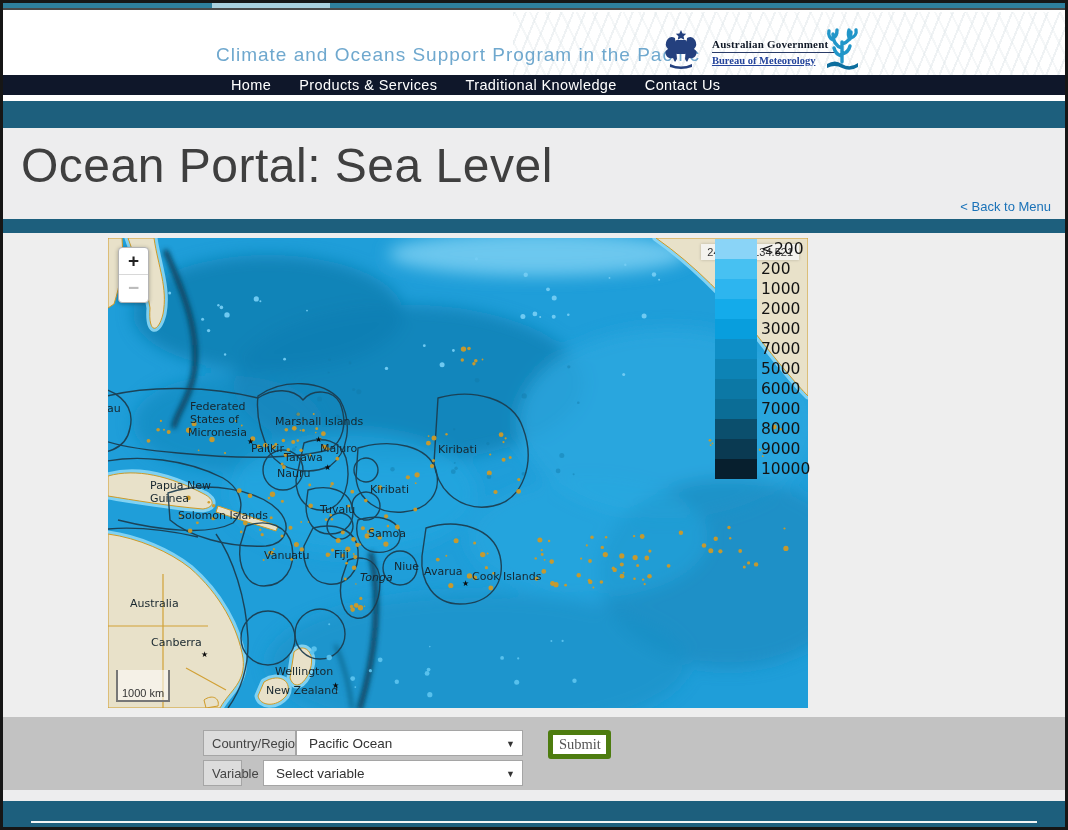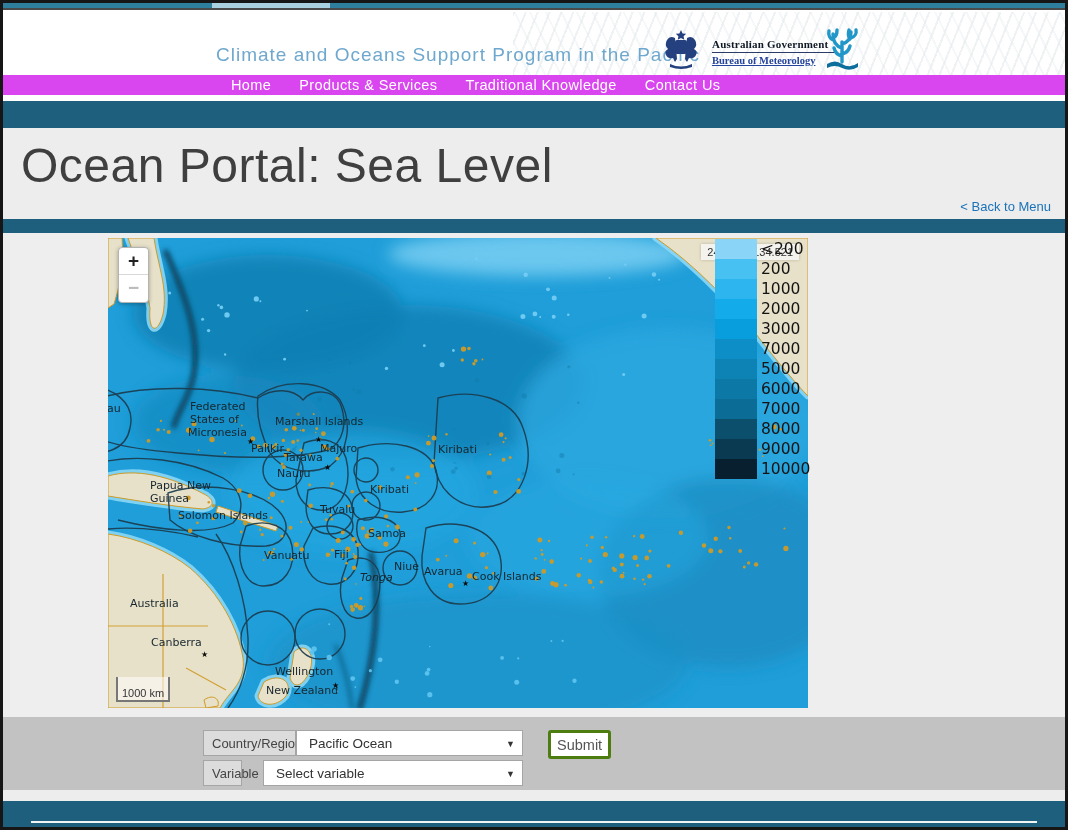--- a/index.html
+++ b/index.html
@@ -19,53 +19,53 @@
       repeating-linear-gradient(112deg, rgba(185,200,208,.45) 0 2px, transparent 2px 11px),
       repeating-linear-gradient(64deg, rgba(200,212,218,.35) 0 2px, transparent 2px 14px);}
   .site-title{position:absolute;left:213px;top:32px;font-size:19px;color:#6fa8ce;letter-spacing:1px;}
   .gov-logo{position:absolute;left:655px;top:18px;display:flex;align-items:center;}
   .gov-text{margin-left:8px;font-family:"Liberation Serif",serif;}
   .gov-line1{font-size:11px;font-weight:bold;color:#101826;letter-spacing:.2px;}
   .gov-rule{height:1px;background:#2a3c68;margin:2px 0;width:126px;}
   .gov-line2{font-size:10.5px;font-weight:bold;color:#25459c;text-decoration:underline;}
   .coral{position:absolute;left:818px;top:14px;}
   
-  .nav{position:absolute;top:72px;left:0;right:0;height:20px;background:#d946ef;display:flex;align-items:center;gap:28px;padding-left:228px;}
+  .nav{position:absolute;top:72px;left:0;right:0;height:20px;background:#0f172a;display:flex;align-items:center;gap:28px;padding-left:228px;}
   .nav-item{color:#fff;font-size:14.5px;letter-spacing:.4px;cursor:pointer;white-space:nowrap;}
   .subbar{position:absolute;top:98px;left:0;right:0;height:27px;background:#1d5f7d;}
   
   .titlebar{position:absolute;top:125px;left:0;right:0;height:91px;background:#ededee;}
   .page-title{position:absolute;left:18px;top:10px;margin:0;font-size:48px;font-weight:400;color:#3f3f3f;letter-spacing:.5px;}
   .back-link{position:absolute;right:14px;bottom:5px;font-size:13px;color:#1a72b8;cursor:pointer;text-decoration:none;}
   .divider{position:absolute;top:216px;left:0;right:0;height:14px;background:#1d5f7d;}
   
   .main{position:absolute;top:230px;left:0;right:0;height:484px;background:#eeeeee;}
   .map{position:absolute;left:105px;top:5px;width:700px;height:470px;overflow:hidden;background:#1f9ed9;}
   .map-label{position:absolute;font-family:"DejaVu Sans",sans-serif;font-size:11px;color:#17262e;white-space:nowrap;line-height:12px;}
   .map-marker{position:absolute;font-size:8px;color:#0b0b0b;line-height:8px;}
   
   .zoomctl{position:absolute;left:10px;top:9px;width:31px;background:#fff;border:1px solid #b4b4b4;border-radius:4px;box-shadow:0 1px 4px rgba(0,0,0,.3);}
   .zoomctl .zin,.zoomctl .zout{display:block;width:100%;height:27px;text-align:center;font-size:19px;line-height:26px;cursor:pointer;}
   .zin{color:#222;font-weight:bold;border-bottom:1px solid #d8d8d8;}
   .zout{color:#bbb;font-weight:bold;}
   .coords{position:absolute;right:9px;top:6px;background:rgba(245,245,242,.88);padding:2px 6px;font-size:11px;color:#333;box-shadow:0 0 3px rgba(0,0,0,.2);}
-  .scalebar{position:absolute;left:8px;bottom:6px;background:rgba(255,255,255,.55);border:2px solid #777;border-top:none;padding:10px 4px 0 4px;font-size:11px;color:#333;line-height:13px;}
+  .scalebar{position:absolute;left:8px;bottom:6px;background:rgba(255,255,255,.55);border:2px solid #777;border-top:none;padding:17px 4px 0 4px;font-size:11px;color:#333;line-height:13px;}
   .attribution{position:absolute;right:0;bottom:0;background:rgba(255,255,255,.72);padding:2px 5px;font-size:11px;color:#36597a;}
   .attribution .lf{color:#0078A8;cursor:pointer;}
   
   .legend{position:absolute;left:712px;top:6px;}
   .legend-row{display:flex;align-items:center;height:20px;}
   .legend-swatch{width:42px;height:20px;}
   .legend-label{width:56px;margin-left:4px;font-size:15.5px;color:#141414;text-align:left;font-family:"DejaVu Sans",sans-serif;}
   
   .formpanel{position:absolute;top:714px;left:0;right:0;height:73px;background:#c2c2c2;}
   .fieldlabel{position:absolute;background:#dcdcdc;border:1px solid #a5a5a5;font-size:13px;color:#444;display:flex;align-items:center;padding:0 8px;height:26px;}
   .selectbox{position:absolute;background:#fff;border:1px solid #a5a5a5;height:26px;font-size:13.5px;color:#333;display:flex;align-items:center;padding:0 22px 0 12px;cursor:pointer;}
   .caret{position:absolute;right:7px;top:8px;font-size:9px;color:#333;}
-  .submit-btn{position:absolute;left:545px;top:13px;width:63px;height:29px;background:#fff;border:3px solid #4d7c0f;border-radius:3px;font-size:14.5px;color:#555;cursor:pointer;font-family:Liberation Sans, sans-serif;}
+  .submit-btn{position:absolute;left:545px;top:13px;width:63px;height:29px;background:#fff;border:5px solid #4d7c0f;border-radius:3px;font-size:14.5px;color:#555;cursor:pointer;font-family:Liberation Serif, serif;}
   
   .strip2{position:absolute;top:787px;left:0;right:0;height:11px;background:#ededee;}
   .footer{position:absolute;top:798px;left:0;right:0;height:26px;background:#1d5f7d;}
   .footer-line{position:absolute;left:28px;right:28px;bottom:4px;height:2px;background:#f2f5f6;}
 </style>
 </head>
 <body>
 
 <div class="top-strip" data-name="top-scroll-strip">
   <div class="strip-seg" data-name="scroll-thumb"></div>

